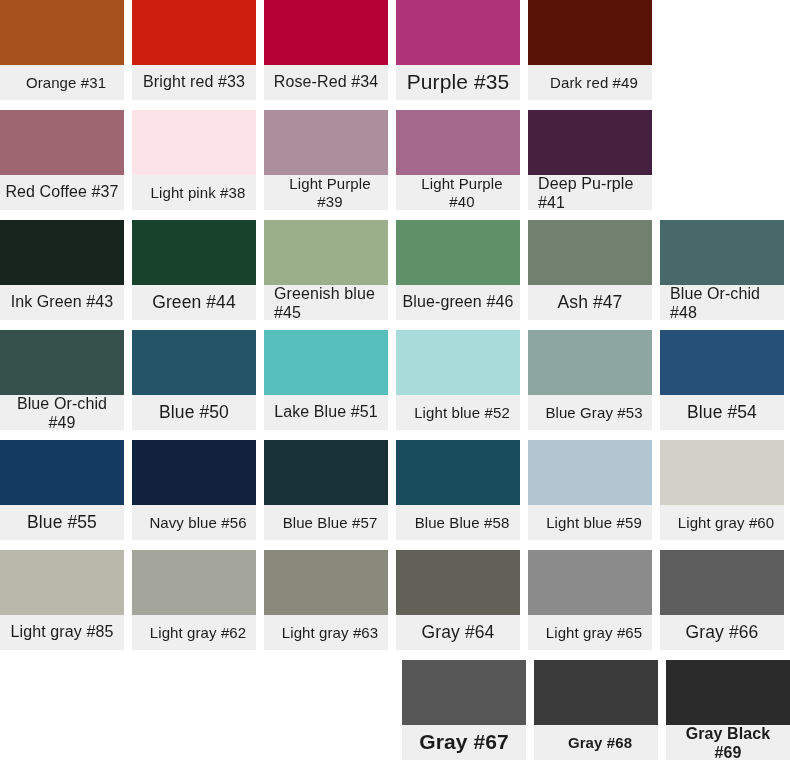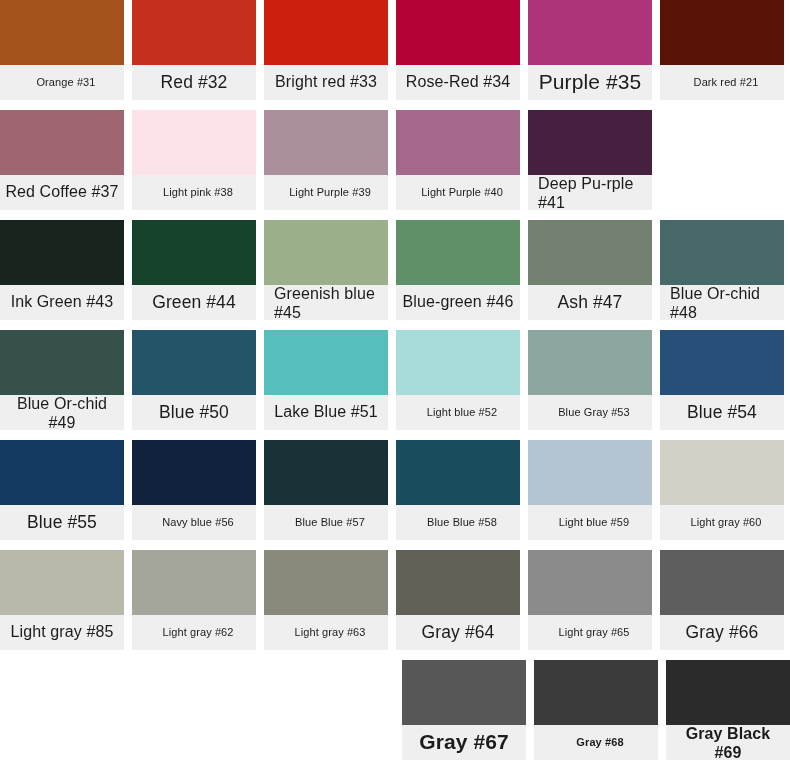--- a/index.html
+++ b/index.html
@@ -61,58 +61,54 @@
     color: #1c1c1c;
     padding: 0 4px;
     box-sizing: border-box;
     line-height: 1.18;
     letter-spacing: 0.1px;
   }
 
   
   .swatch-label.size-xl  { font-size: 17.5px; }
   .swatch-label.size-lg  { font-size: 21px; }
-  .swatch-label.size-md  { font-size: 11px; margin-left: 8px; }
+  .swatch-label.size-md  { font-size: 15px; margin-left: 8px; }
   .swatch-label.size-sm  { font-size: 16px; }
 
   
   .swatch-label.align-left {
     justify-content: flex-start;
     text-align: left;
     padding-left: 10px;
   }
 </style>
 </head>
 <body>
 
 <div id="palette-grid">
     <div class="swatch-row">
       <div class="swatch-card">
         <div class="swatch-color" style="background-color: rgb(164, 81, 28);"></div>
         <div class="swatch-label size-md">Orange #31</div>
       </div>
       <div class="swatch-card">
-        <div class="swatch-color" style="background-color: rgb(195, 48, 27);"></div>
-        <div class="swatch-label size-xl">Red #32</div>
-      </div>
-      <div class="swatch-card">
         <div class="swatch-color" style="background-color: rgb(204, 31, 14);"></div>
         <div class="swatch-label size-sm">Bright red #33</div>
       </div>
       <div class="swatch-card">
         <div class="swatch-color" style="background-color: rgb(181, 2, 54);"></div>
         <div class="swatch-label size-sm">Rose-Red #34</div>
       </div>
       <div class="swatch-card">
         <div class="swatch-color" style="background-color: rgb(174, 53, 121);"></div>
         <div class="swatch-label size-lg">Purple #35</div>
       </div>
       <div class="swatch-card">
         <div class="swatch-color" style="background-color: rgb(88, 18, 6);"></div>
-        <div class="swatch-label size-md">Dark red #21</div>
+        <div class="swatch-label size-md">Dark red #49</div>
       </div>
     </div>
     <div class="swatch-row">
       <div class="swatch-card">
         <div class="swatch-color" style="background-color: rgb(157, 102, 112);"></div>
         <div class="swatch-label size-sm">Red Coffee #37</div>
       </div>
       <div class="swatch-card">
         <div class="swatch-color" style="background-color: rgb(251, 227, 231);"></div>
         <div class="swatch-label size-md">Light pink #38</div>

